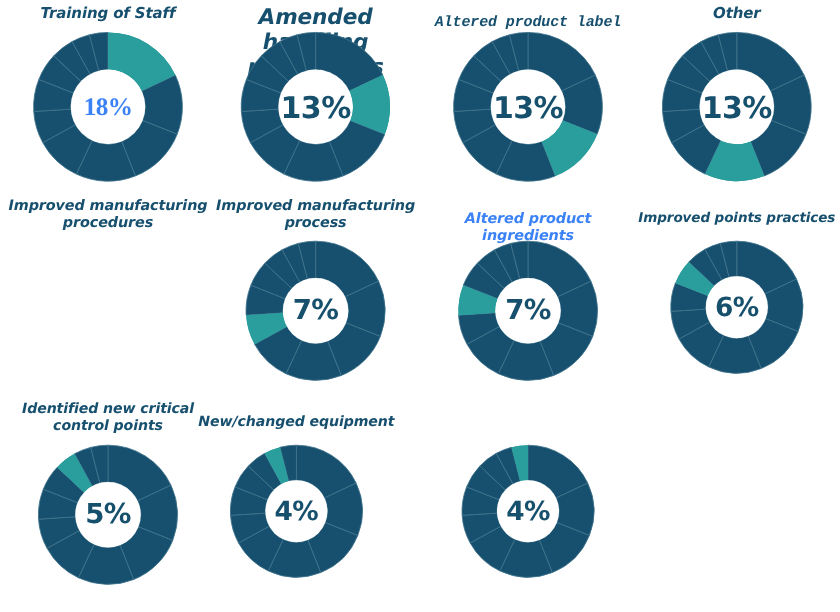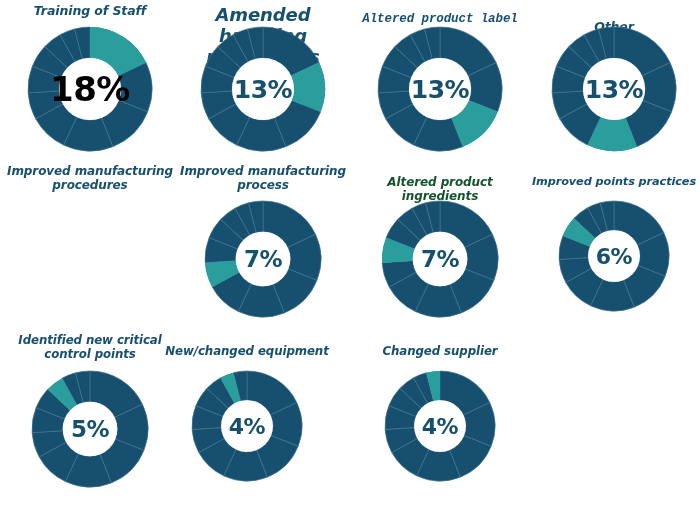--- a/index.html
+++ b/index.html
@@ -73,21 +73,21 @@
           <path d="M 36.60 119.10 A 62 62 0 0 1 8.67 92.87 L 35.83 77.93 A 31 31 0 0 0 49.80 91.05 Z" fill="#17506e" stroke="#3f728c" stroke-width="0.7"></path>
           <path d="M 8.67 92.87 A 62 62 0 0 1 1.12 66.89 L 32.06 64.95 A 31 31 0 0 0 35.83 77.93 Z" fill="#17506e" stroke="#3f728c" stroke-width="0.7"></path>
           <path d="M 1.12 66.89 A 62 62 0 0 1 5.35 40.18 L 34.18 51.59 A 31 31 0 0 0 32.06 64.95 Z" fill="#17506e" stroke="#3f728c" stroke-width="0.7"></path>
           <path d="M 5.35 40.18 A 62 62 0 0 1 17.80 20.56 L 40.40 41.78 A 31 31 0 0 0 34.18 51.59 Z" fill="#17506e" stroke="#3f728c" stroke-width="0.7"></path>
           <path d="M 17.80 20.56 A 62 62 0 0 1 33.13 8.67 L 48.07 35.83 A 31 31 0 0 0 40.40 41.78 Z" fill="#17506e" stroke="#3f728c" stroke-width="0.7"></path>
           <path d="M 33.13 8.67 A 62 62 0 0 1 47.58 2.95 L 55.29 32.97 A 31 31 0 0 0 48.07 35.83 Z" fill="#17506e" stroke="#3f728c" stroke-width="0.7"></path>
           <path d="M 47.58 2.95 A 62 62 0 0 1 63.00 1.00 L 63.00 32.00 A 31 31 0 0 0 55.29 32.97 Z" fill="#17506e" stroke="#3f728c" stroke-width="0.7"></path>
           <path d="M 63.00 1.00 A 62 62 0 0 1 119.10 36.60 L 91.05 49.80 A 31 31 0 0 0 63.00 32.00 Z" fill="#2a9d9d"></path>
           <circle cx="63" cy="63" r="31" fill="#ffffff"></circle>
         </svg>
-        <div class="center-label" style="font-size: 34px; color: #000000;">18%</div>
+        <div class="center-label" style="font-size: 21px; color: #3b82f6; font-family: Liberation Serif, serif;">18%</div>
       </div>
     </div>
     <div class="panel" style="left: 172px; top: 2px; width: 182px; height: 154px;">
       <div class="panel-title" style="top: 2px; font-size: 18px; color: rgb(23, 80, 110);">Amended handling procedures</div>
       <div class="donut-wrap" style="top: 24px; width: 126px; height: 126px;">
         <svg width="126" height="126" viewBox="0 0 126 126">
           <path d="M 63.00 1.00 A 62 62 0 0 1 119.10 36.60 L 91.05 49.80 A 31 31 0 0 0 63.00 32.00 Z" fill="#17506e" stroke="#3f728c" stroke-width="0.7"></path>
           <path d="M 119.10 36.60 A 62 62 0 0 1 120.65 85.82 L 91.82 74.41 A 31 31 0 0 0 91.05 49.80 Z" fill="#2a9d9d" stroke="none" stroke-width="0"></path>
           <path d="M 120.65 85.82 A 62 62 0 0 1 85.82 120.65 L 74.41 91.82 A 31 31 0 0 0 91.82 74.41 Z" fill="#17506e" stroke="#3f728c" stroke-width="0.7"></path>
           <path d="M 85.82 120.65 A 62 62 0 0 1 36.60 119.10 L 49.80 91.05 A 31 31 0 0 0 74.41 91.82 Z" fill="#17506e" stroke="#3f728c" stroke-width="0.7"></path>
@@ -119,21 +119,21 @@
           <path d="M 17.80 20.56 A 62 62 0 0 1 33.13 8.67 L 48.07 35.83 A 31 31 0 0 0 40.40 41.78 Z" fill="#17506e" stroke="#3f728c" stroke-width="0.7"></path>
           <path d="M 33.13 8.67 A 62 62 0 0 1 47.58 2.95 L 55.29 32.97 A 31 31 0 0 0 48.07 35.83 Z" fill="#17506e" stroke="#3f728c" stroke-width="0.7"></path>
           <path d="M 47.58 2.95 A 62 62 0 0 1 63.00 1.00 L 63.00 32.00 A 31 31 0 0 0 55.29 32.97 Z" fill="#17506e" stroke="#3f728c" stroke-width="0.7"></path>
           <path d="M 120.65 85.82 A 62 62 0 0 1 85.82 120.65 L 74.41 91.82 A 31 31 0 0 0 91.82 74.41 Z" fill="#2a9d9d"></path>
           <circle cx="63" cy="63" r="31" fill="#ffffff"></circle>
         </svg>
         <div class="center-label" style="font-size: 25px; color: rgb(22, 80, 109);">13%</div>
       </div>
     </div>
     <div class="panel" style="left: 528px; top: 2px; width: 172px; height: 154px;">
-      <div class="panel-title" style="top: 2px; font-size: 12.5px; color: rgb(23, 80, 110); margin-top: 16px;">Other</div>
+      <div class="panel-title" style="top: 2px; font-size: 12.5px; color: rgb(23, 80, 110);">Other</div>
       <div class="donut-wrap" style="top: 24px; width: 126px; height: 126px;">
         <svg width="126" height="126" viewBox="0 0 126 126">
           <path d="M 63.00 1.00 A 62 62 0 0 1 119.10 36.60 L 91.05 49.80 A 31 31 0 0 0 63.00 32.00 Z" fill="#17506e" stroke="#3f728c" stroke-width="0.7"></path>
           <path d="M 119.10 36.60 A 62 62 0 0 1 120.65 85.82 L 91.82 74.41 A 31 31 0 0 0 91.05 49.80 Z" fill="#17506e" stroke="#3f728c" stroke-width="0.7"></path>
           <path d="M 120.65 85.82 A 62 62 0 0 1 85.82 120.65 L 74.41 91.82 A 31 31 0 0 0 91.82 74.41 Z" fill="#17506e" stroke="#3f728c" stroke-width="0.7"></path>
           <path d="M 85.82 120.65 A 62 62 0 0 1 36.60 119.10 L 49.80 91.05 A 31 31 0 0 0 74.41 91.82 Z" fill="#2a9d9d" stroke="none" stroke-width="0"></path>
           <path d="M 36.60 119.10 A 62 62 0 0 1 8.67 92.87 L 35.83 77.93 A 31 31 0 0 0 49.80 91.05 Z" fill="#17506e" stroke="#3f728c" stroke-width="0.7"></path>
           <path d="M 8.67 92.87 A 62 62 0 0 1 1.12 66.89 L 32.06 64.95 A 31 31 0 0 0 35.83 77.93 Z" fill="#17506e" stroke="#3f728c" stroke-width="0.7"></path>
           <path d="M 1.12 66.89 A 62 62 0 0 1 5.35 40.18 L 34.18 51.59 A 31 31 0 0 0 32.06 64.95 Z" fill="#17506e" stroke="#3f728c" stroke-width="0.7"></path>
           <path d="M 5.35 40.18 A 62 62 0 0 1 17.80 20.56 L 40.40 41.78 A 31 31 0 0 0 34.18 51.59 Z" fill="#17506e" stroke="#3f728c" stroke-width="0.7"></path>
@@ -166,21 +166,21 @@
           <path d="M 16.72 19.30 A 58 58 0 0 1 31.06 8.17 L 45.87 35.11 A 27.259999999999998 27.259999999999998 0 0 0 39.13 40.34 Z" fill="#17506e" stroke="#3f728c" stroke-width="0.7"></path>
           <path d="M 31.06 8.17 A 58 58 0 0 1 44.58 2.82 L 52.22 32.60 A 27.259999999999998 27.259999999999998 0 0 0 45.87 35.11 Z" fill="#17506e" stroke="#3f728c" stroke-width="0.7"></path>
           <path d="M 44.58 2.82 A 58 58 0 0 1 59.00 1.00 L 59.00 31.74 A 27.259999999999998 27.259999999999998 0 0 0 52.22 32.60 Z" fill="#17506e" stroke="#3f728c" stroke-width="0.7"></path>
           <path d="M 8.17 86.94 A 58 58 0 0 1 1.11 62.64 L 31.79 60.71 A 27.259999999999998 27.259999999999998 0 0 0 35.11 72.13 Z" fill="#2a9d9d"></path>
           <circle cx="59" cy="59" r="27.259999999999998" fill="#ffffff"></circle>
         </svg>
         <div class="center-label" style="font-size: 23px; color: rgb(22, 80, 109);">7%</div>
       </div>
     </div>
     <div class="panel" style="left: 352px; top: 164px; width: 176px; height: 158px;">
-      <div class="panel-title" style="top: 11px; font-size: 12px; color: #14532d;">Altered product ingredients</div>
+      <div class="panel-title" style="top: 11px; font-size: 12px; color: #3b82f6;">Altered product ingredients</div>
       <div class="donut-wrap" style="top: 36px; width: 118px; height: 118px;">
         <svg width="118" height="118" viewBox="0 0 118 118">
           <path d="M 59.00 1.00 A 58 58 0 0 1 111.48 34.30 L 83.67 47.39 A 27.259999999999998 27.259999999999998 0 0 0 59.00 31.74 Z" fill="#17506e" stroke="#3f728c" stroke-width="0.7"></path>
           <path d="M 111.48 34.30 A 58 58 0 0 1 112.93 80.35 L 84.35 69.04 A 27.259999999999998 27.259999999999998 0 0 0 83.67 47.39 Z" fill="#17506e" stroke="#3f728c" stroke-width="0.7"></path>
           <path d="M 112.93 80.35 A 58 58 0 0 1 80.35 112.93 L 69.04 84.35 A 27.259999999999998 27.259999999999998 0 0 0 84.35 69.04 Z" fill="#17506e" stroke="#3f728c" stroke-width="0.7"></path>
           <path d="M 80.35 112.93 A 58 58 0 0 1 34.30 111.48 L 47.39 83.67 A 27.259999999999998 27.259999999999998 0 0 0 69.04 84.35 Z" fill="#17506e" stroke="#3f728c" stroke-width="0.7"></path>
           <path d="M 34.30 111.48 A 58 58 0 0 1 8.17 86.94 L 35.11 72.13 A 27.259999999999998 27.259999999999998 0 0 0 47.39 83.67 Z" fill="#17506e" stroke="#3f728c" stroke-width="0.7"></path>
           <path d="M 8.17 86.94 A 58 58 0 0 1 1.11 62.64 L 31.79 60.71 A 27.259999999999998 27.259999999999998 0 0 0 35.11 72.13 Z" fill="#17506e" stroke="#3f728c" stroke-width="0.7"></path>
           <path d="M 1.11 62.64 A 58 58 0 0 1 5.07 37.65 L 33.65 48.96 A 27.259999999999998 27.259999999999998 0 0 0 31.79 60.71 Z" fill="#2a9d9d" stroke="none" stroke-width="0"></path>
           <path d="M 5.07 37.65 A 58 58 0 0 1 16.72 19.30 L 39.13 40.34 A 27.259999999999998 27.259999999999998 0 0 0 33.65 48.96 Z" fill="#17506e" stroke="#3f728c" stroke-width="0.7"></path>
@@ -251,21 +251,20 @@
           <path d="M 15.91 18.35 A 55 55 0 0 1 29.50 7.80 L 43.55 33.35 A 25.849999999999998 25.849999999999998 0 0 0 37.16 38.30 Z" fill="#17506e" stroke="#3f728c" stroke-width="0.7"></path>
           <path d="M 29.50 7.80 A 55 55 0 0 1 42.32 2.73 L 49.57 30.96 A 25.849999999999998 25.849999999999998 0 0 0 43.55 33.35 Z" fill="#2a9d9d" stroke="none" stroke-width="0"></path>
           <path d="M 42.32 2.73 A 55 55 0 0 1 56.00 1.00 L 56.00 30.15 A 25.849999999999998 25.849999999999998 0 0 0 49.57 30.96 Z" fill="#17506e" stroke="#3f728c" stroke-width="0.7"></path>
           <path d="M 29.50 7.80 A 55 55 0 0 1 42.32 2.73 L 49.57 30.96 A 25.849999999999998 25.849999999999998 0 0 0 43.55 33.35 Z" fill="#2a9d9d"></path>
           <circle cx="56" cy="56" r="25.849999999999998" fill="#ffffff"></circle>
         </svg>
         <div class="center-label" style="font-size: 22px; color: rgb(22, 80, 109);">4%</div>
       </div>
     </div>
     <div class="panel" style="left: 352px; top: 334px; width: 176px; height: 152px;">
-      <div class="panel-title" style="top: 11px; font-size: 11.8px; color: rgb(23, 80, 110);">Changed supplier</div>
       <div class="donut-wrap" style="top: 36px; width: 112px; height: 112px;">
         <svg width="112" height="112" viewBox="0 0 112 112">
           <path d="M 56.00 1.00 A 55 55 0 0 1 105.77 32.58 L 79.39 44.99 A 25.849999999999998 25.849999999999998 0 0 0 56.00 30.15 Z" fill="#17506e" stroke="#3f728c" stroke-width="0.7"></path>
           <path d="M 105.77 32.58 A 55 55 0 0 1 107.14 76.25 L 80.03 65.52 A 25.849999999999998 25.849999999999998 0 0 0 79.39 44.99 Z" fill="#17506e" stroke="#3f728c" stroke-width="0.7"></path>
           <path d="M 107.14 76.25 A 55 55 0 0 1 76.25 107.14 L 65.52 80.03 A 25.849999999999998 25.849999999999998 0 0 0 80.03 65.52 Z" fill="#17506e" stroke="#3f728c" stroke-width="0.7"></path>
           <path d="M 76.25 107.14 A 55 55 0 0 1 32.58 105.77 L 44.99 79.39 A 25.849999999999998 25.849999999999998 0 0 0 65.52 80.03 Z" fill="#17506e" stroke="#3f728c" stroke-width="0.7"></path>
           <path d="M 32.58 105.77 A 55 55 0 0 1 7.80 82.50 L 33.35 68.45 A 25.849999999999998 25.849999999999998 0 0 0 44.99 79.39 Z" fill="#17506e" stroke="#3f728c" stroke-width="0.7"></path>
           <path d="M 7.80 82.50 A 55 55 0 0 1 1.11 59.45 L 30.20 57.62 A 25.849999999999998 25.849999999999998 0 0 0 33.35 68.45 Z" fill="#17506e" stroke="#3f728c" stroke-width="0.7"></path>
           <path d="M 1.11 59.45 A 55 55 0 0 1 4.86 35.75 L 31.97 46.48 A 25.849999999999998 25.849999999999998 0 0 0 30.20 57.62 Z" fill="#17506e" stroke="#3f728c" stroke-width="0.7"></path>
           <path d="M 4.86 35.75 A 55 55 0 0 1 15.91 18.35 L 37.16 38.30 A 25.849999999999998 25.849999999999998 0 0 0 31.97 46.48 Z" fill="#17506e" stroke="#3f728c" stroke-width="0.7"></path>

